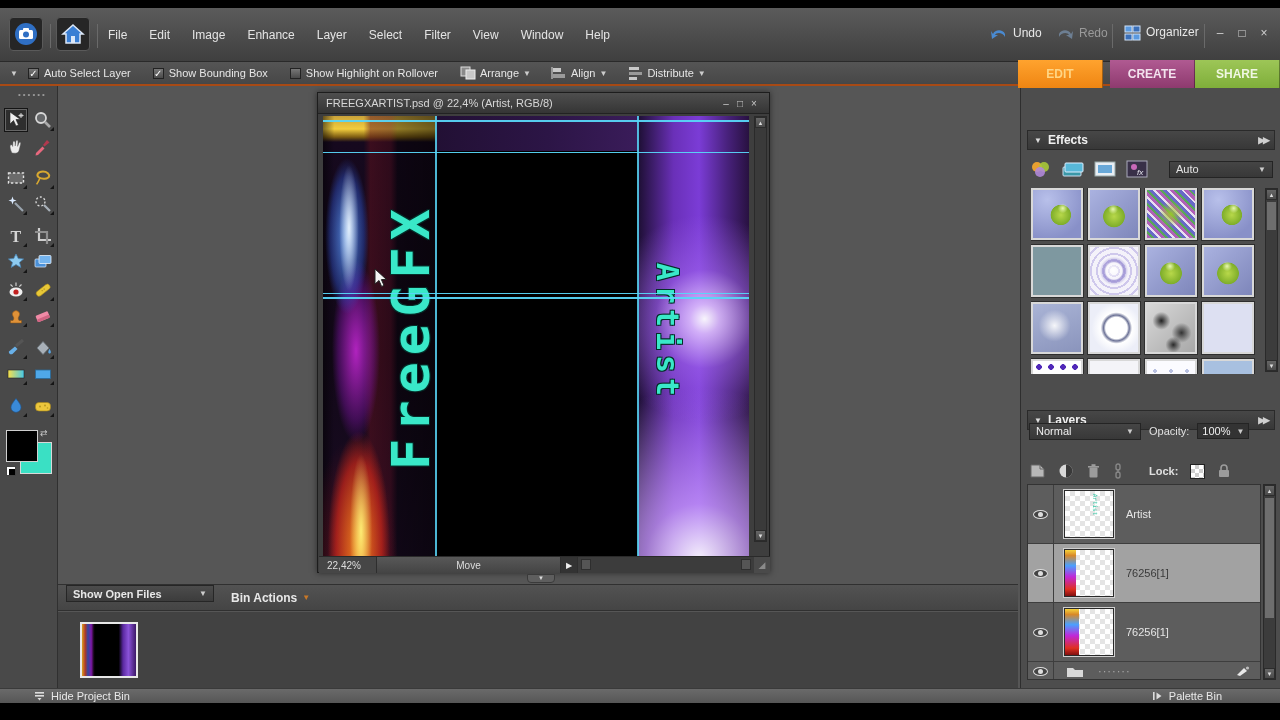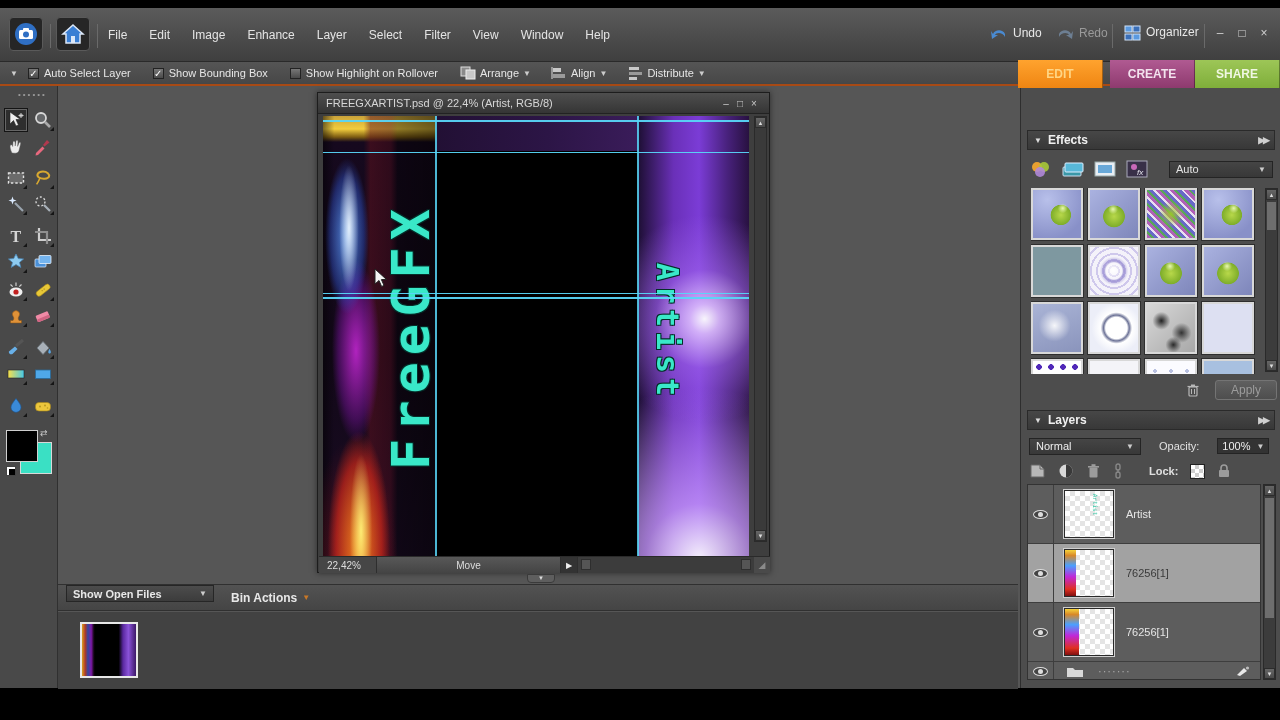--- a/index.html
+++ b/index.html
@@ -167,21 +167,21 @@
     linear-gradient(135deg,#d8d8d8,#a8a8a8); }
   .t-pale { background:#dde0f2; }
   .t-dots { background:radial-gradient(circle 3px at 6px 6px, #5028b8 90%, transparent) 0 0/12px 12px, #fff; }
   .t-white { background:#f4f4f8; }
   .t-speck { background:radial-gradient(circle 2px at 8px 10px, #b8c0e0 90%, transparent) 0 0/16px 14px, #fbfbff; }
   .t-spots { background:radial-gradient(circle 5px at 30% 40%, #3858a8, transparent),
     radial-gradient(circle 4px at 70% 70%, #4868b8, transparent), #a8c0e0; }
 
   
   #ly-head { left:6px; top:324px; }
-  #ly-blend { left:8px; top:350px; width:244px; height:20px; display:flex; align-items:center; gap:18px;
+  #ly-blend { left:8px; top:335px; width:244px; height:20px; display:flex; align-items:center; gap:8px;
     color:#e0e0e0; font-size:11px; }
   #blend-dd { width:112px; height:17px; background:linear-gradient(180deg,#454545,#383838); border:1px solid #242424;
     display:flex; align-items:center; justify-content:space-between; padding:0 6px; font-size:11px; color:#eee; }
   #opacity-box { width:52px; height:16px; background:#333; border:1px solid #242424; display:flex;
     align-items:center; justify-content:space-between; padding:0 4px; color:#eee; }
   #ly-icons { left:8px; top:374px; width:244px; height:22px; display:flex; align-items:center; gap:12px;
     color:#e0e0e0; font-size:11px; }
   #ly-list { left:6px; top:398px; width:234px; height:196px; background:#5d5d5d; border:1px solid #333; overflow:hidden; }
   .lrow { position:relative; width:232px; height:59px; border-bottom:1px solid #3e3e3e;
     display:flex; align-items:center; color:#e6e6e6; font-size:11px; }
@@ -594,29 +594,20 @@
       <div class="thumb t-white"></div>
       <div class="thumb t-speck"></div>
       <div class="thumb t-spots"></div>
     </div>
     <div class="abs" id="fx-scroll">
       <div class="scr-arrow" style="position:absolute; top:0;">▲</div>
       <div class="scr-arrow" style="position:absolute; bottom:0;">▼</div>
       <div style="position:absolute; top:13px; left:1px; width:9px; height:28px; background:#6e6e6e;"></div>
     </div>
 
-    <div class="abs" id="fx-footer">
-      <svg width="16" height="16" viewBox="0 0 16 16">
-        <rect x="4" y="5" width="8" height="9" rx="1" fill="none" stroke="#b8b8b8" stroke-width="1.2"></rect>
-        <line x1="2.5" y1="4.5" x2="13.5" y2="4.5" stroke="#b8b8b8" stroke-width="1.2"></line>
-        <rect x="6" y="2.5" width="4" height="2" fill="#b8b8b8"></rect>
-        <path d="M6.5 7 v5 M9.5 7 v5" stroke="#b8b8b8"></path>
-      </svg>
-      <div id="apply-btn">Apply</div>
-    </div>
 
     <div class="abs panel-head" id="ly-head">
       <span class="tri">▼</span>
       <span>Layers</span>
       <span class="more">▶▶</span>
     </div>
 
     <div class="abs" id="ly-blend">
       <div id="blend-dd">
         <span>Normal</span>
@@ -700,14 +691,31 @@
         </svg>
       </div>
     </div>
     <div class="abs" id="ly-scroll">
       <div class="scr-arrow" style="position:absolute; top:0;">▲</div>
       <div class="scr-arrow" style="position:absolute; bottom:0;">▼</div>
       <div style="position:absolute; top:13px; left:1px; width:9px; height:120px; background:#6e6e6e;"></div>
     </div>
   </div>
 
+  <div class="abs" id="bottombar">
+    <div style="display:flex; align-items:center; gap:6px; margin-left:34px;">
+      <svg width="11" height="10" viewBox="0 0 11 10">
+        <rect x="1" y="1" width="9" height="1.6" fill="#ddd"></rect>
+          <rect x="1" y="4" width="9" height="1.6" fill="#ddd"></rect>
+        <path d="M3.5 7 h4 l-2 2.6 z" fill="#ddd"></path>
+      </svg>
+      <span>Hide Project Bin</span>
+    </div>
+    <div style="display:flex; align-items:center; gap:6px; margin-left:auto; margin-right:58px;">
+      <svg width="11" height="10" viewBox="0 0 11 10">
+        <rect x="1" y="1" width="1.6" height="8" fill="#ddd"></rect>
+          <path d="M4.5 1.5 L9.5 5 L4.5 8.5 z" fill="#ddd"></path>
+      </svg>
+      <span>Palette Bin</span>
+    </div>
+  </div>
   <div class="abs" id="black-bottom"></div>
 </div>
 
 </body></html>

